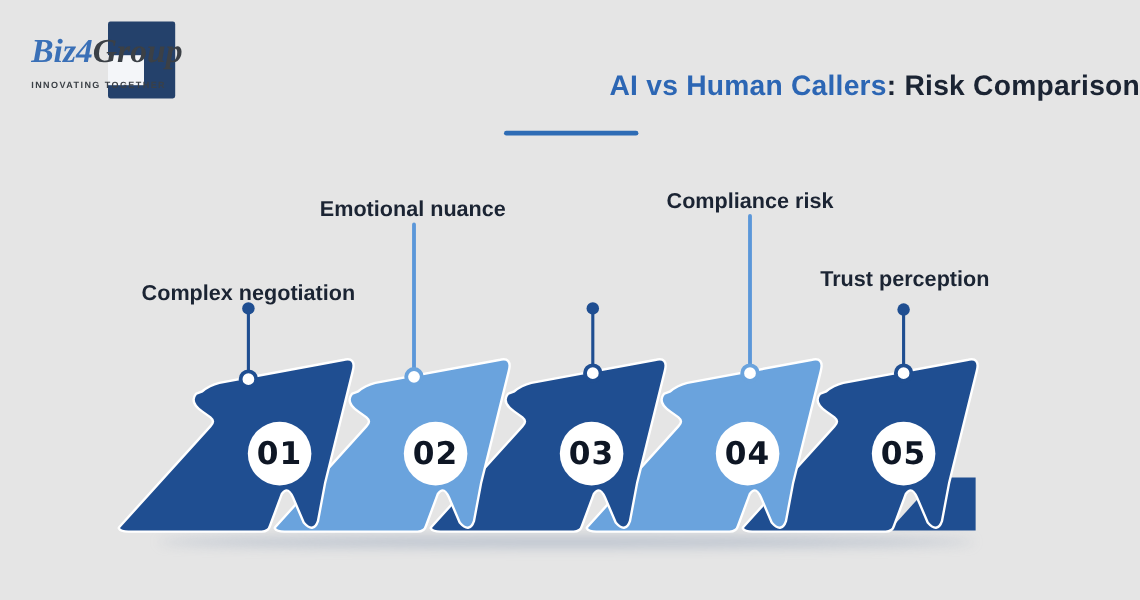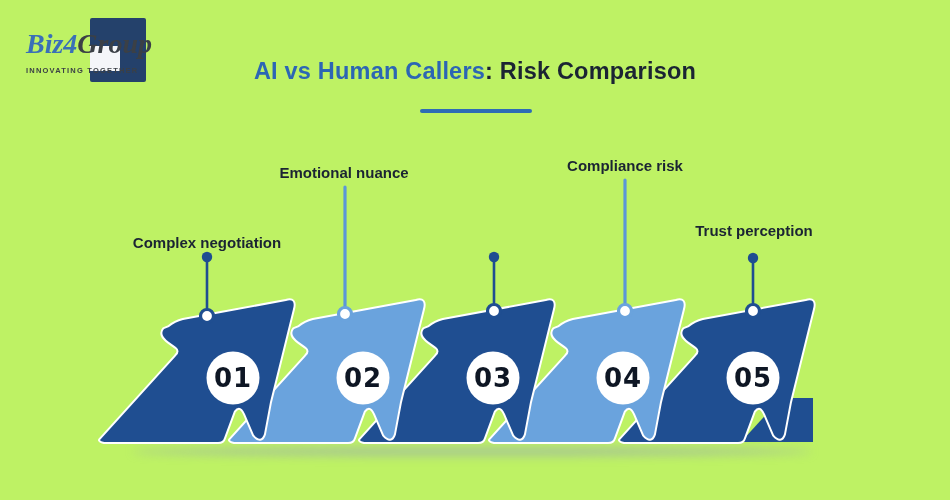--- a/index.html
+++ b/index.html
@@ -16,29 +16,29 @@
     background:var(--background,#f4f6f9);}
   .logo-text{position:absolute;left:0;top:12px;z-index:2;
     font-family:"Liberation Serif", serif;font-style:italic;font-weight:bold;
     font-size:28px;letter-spacing:0px;white-space:nowrap;}
   .logo-text .blue{color:var(--logo-blue,#3a70b7);}
   .logo-text .dark{color:var(--logo-text,#3b4046);}
   .logo-tagline{position:absolute;left:0;top:50px;z-index:2;
     font-size:7.5px;font-weight:bold;letter-spacing:1.2px;
     color:var(--logo-text,#3b4046);white-space:nowrap;}
   
-  .title{position:absolute;left:0;top:58px;width:100%;text-align:center;
+  .title{position:absolute;left:0;top:58px;width:100%;text-align:right;
     font-size:23.5px;font-weight:bold;letter-spacing:.2px;}
   .title .hl{color:var(--title-blue,#2c66b4);}
   .title .rest{color:var(--text-dark,#1b2433);}
   .title-underline{position:absolute;top:109px;left:calc(50% - 55px);
     width:112px;height:3.5px;border-radius:2px;background:var(--underline,#2e6cb5);}
   
   .step-label{position:absolute;transform:translateX(-50%);
-    font-size:15px;font-weight:600;color:var(--text-dark,#1b2433);
+    font-size:18px;font-weight:600;color:var(--text-dark,#1b2433);
     white-space:nowrap;}
   
   .art{position:absolute;left:0;top:0;}
   .arrow{stroke:#ffffff;stroke-width:4;stroke-linejoin:round;paint-order:stroke;}
   .arrow.dark, .phantom{fill:var(--dark-blue,#1f4e91);}
   .arrow.light{fill:var(--light-blue,#6aa3dd);}
   .conn-dark{stroke:var(--connector-dark,#1f4e91);stroke-width:2.6;stroke-linecap:round;}
   .conn-light{stroke:var(--connector-light,#5b97d9);stroke-width:3.2;stroke-linecap:round;}
   .dot{fill:var(--connector-dark,#1f4e91);}
   .ring{fill:#ffffff;stroke-width:3.2;}
@@ -47,21 +47,21 @@
   .badge{fill:#ffffff;}
   .badge-num{font-family:"DejaVu Sans", sans-serif;font-weight:bold;
     font-size:26px;letter-spacing:1px;fill:var(--number-dark,#0e1624);
     text-anchor:middle;}
   .floor-shadow{position:absolute;left:132px;top:447px;width:680px;height:9px;
     background:rgba(148,162,184,.55);border-radius:50%;filter:blur(5px);}
 </style>
 </head>
 <body>
 
-<div id="stage" style="background: #bef264;">
+<div id="stage" style="background: #e5e5e5;">
 
   <div class="logo">
     <div class="logo-mark">
       <div class="logo-mark-hole"></div>
     </div>
     <div class="logo-text"><span class="blue">Biz</span><span class="blue">4</span><span class="dark">Group</span></div>
     <div class="logo-tagline">INNOVATING TOGETHER</div>
   </div>
 
   <div class="title"><span class="hl">AI vs Human Callers</span><span class="rest">: Risk Comparison</span></div>

